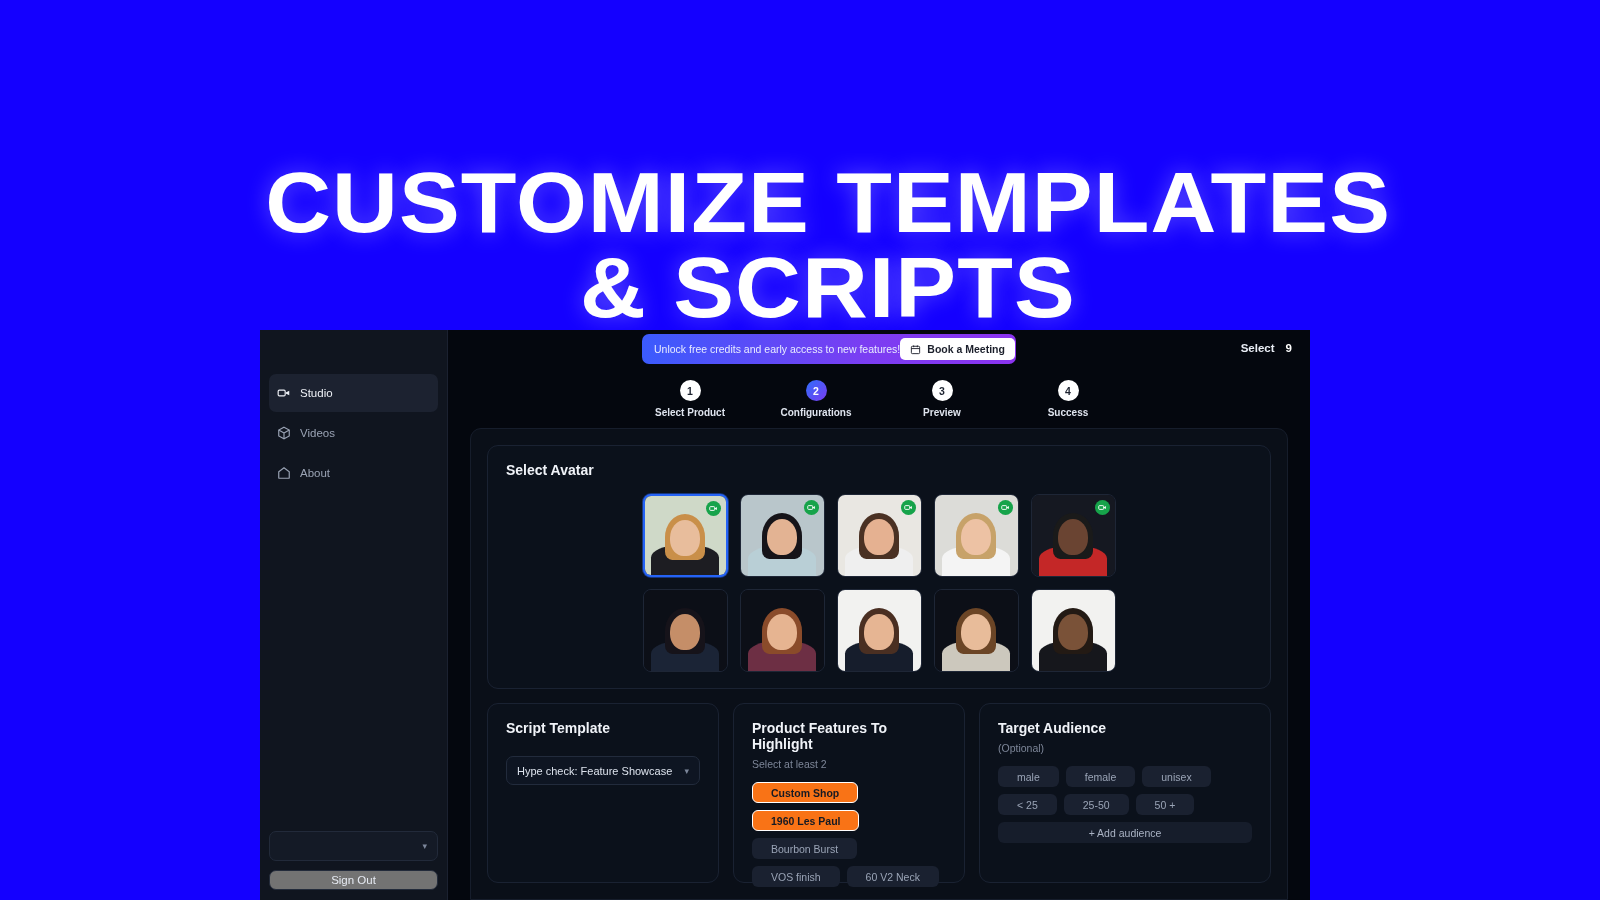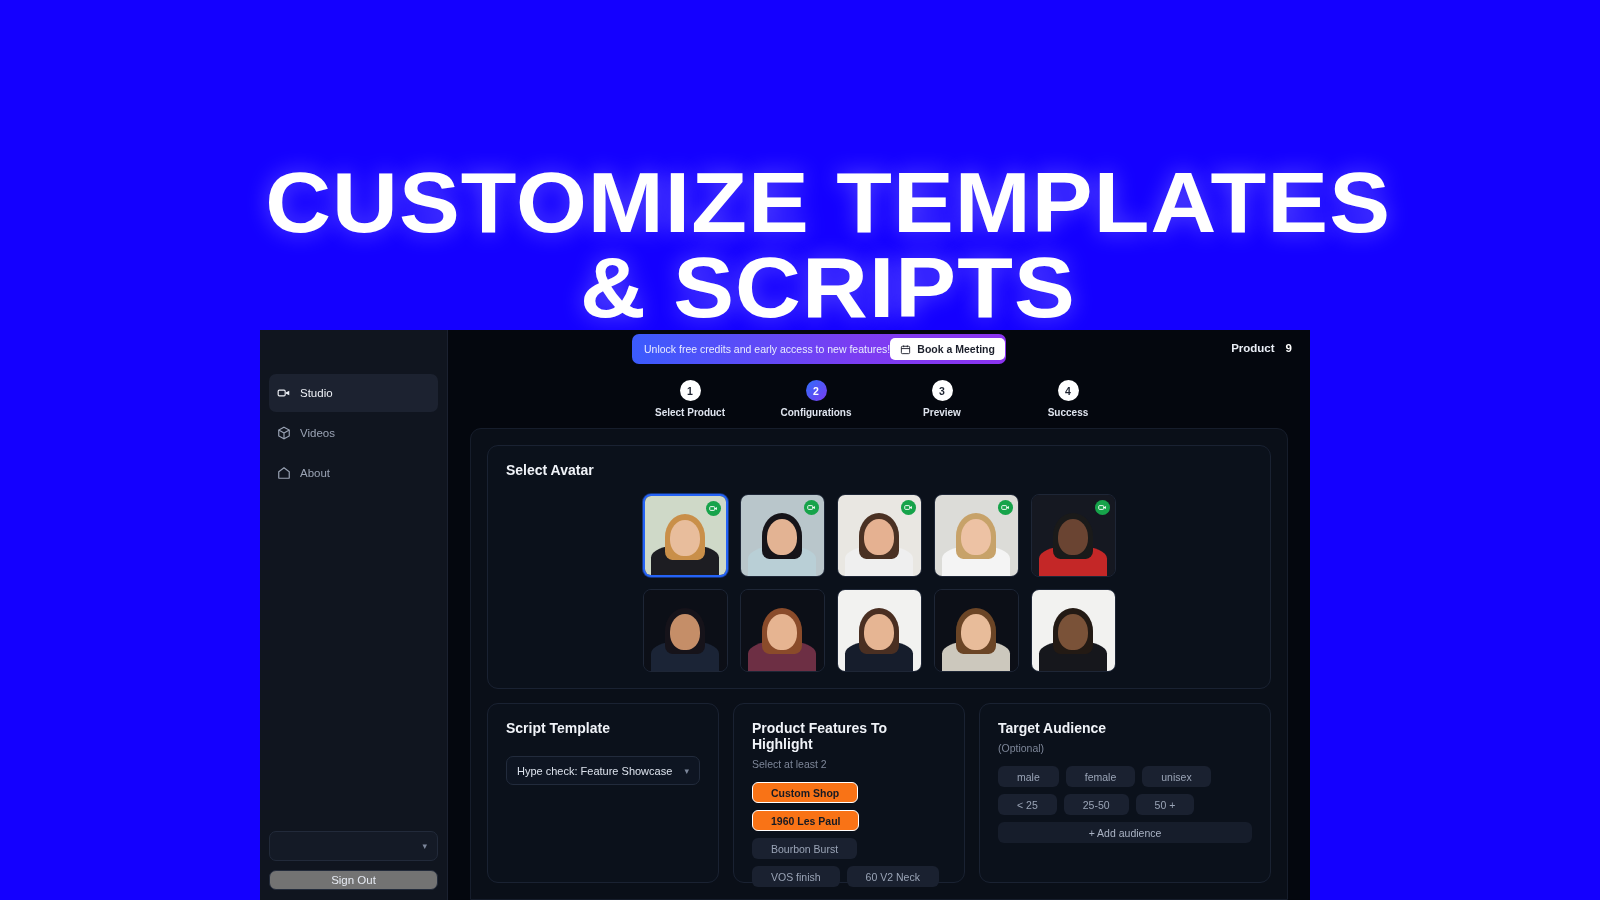--- a/index.html
+++ b/index.html
@@ -89,21 +89,21 @@
   
   .topbar {
     height: 36px; flex: 0 0 36px;
     display: flex; align-items: center;
     padding: 0 18px 0 0;
     position: relative;
     background: #04070e;
   }
   .promo-banner {
     position: absolute;
-    left: 184px; top: 4px;
+    left: 194px; top: 4px;
     width: 374px; height: 30px;
     border-radius: 7px;
     background: linear-gradient(90deg, #3b5bfd 0%, #7b3df2 60%, #8b33ef 100%);
     display: flex; align-items: center; justify-content: space-between;
     padding: 0 4px 0 12px;
   }
   .promo-text { color: #e8ecff; font-size: 10.5px; white-space: nowrap; }
   .book-btn {
     height: 22px; border-radius: 5px;
     background: #ffffff; color: #1b1f2b;
@@ -304,21 +304,21 @@
           <span>
             <svg viewBox="0 0 24 24" fill="none" stroke="currentColor" stroke-width="2">
               <rect x="3" y="5" width="18" height="16" rx="2"></rect>
               <path d="M8 3v4M16 3v4M3 10h18"></path>
             </svg>
           </span>
           <span>Book a Meeting</span>
         </span>
       </div>
       <div class="credits">
-        <span>Product</span>
+        <span>Select</span>
         <span class="credits-value">9</span>
       </div>
     </div>
 
     <div class="stepper">
       <div class="step">
         <div class="step-circle">1</div>
         <div class="step-label">Select Product</div>
       </div>
       <div class="step current">

